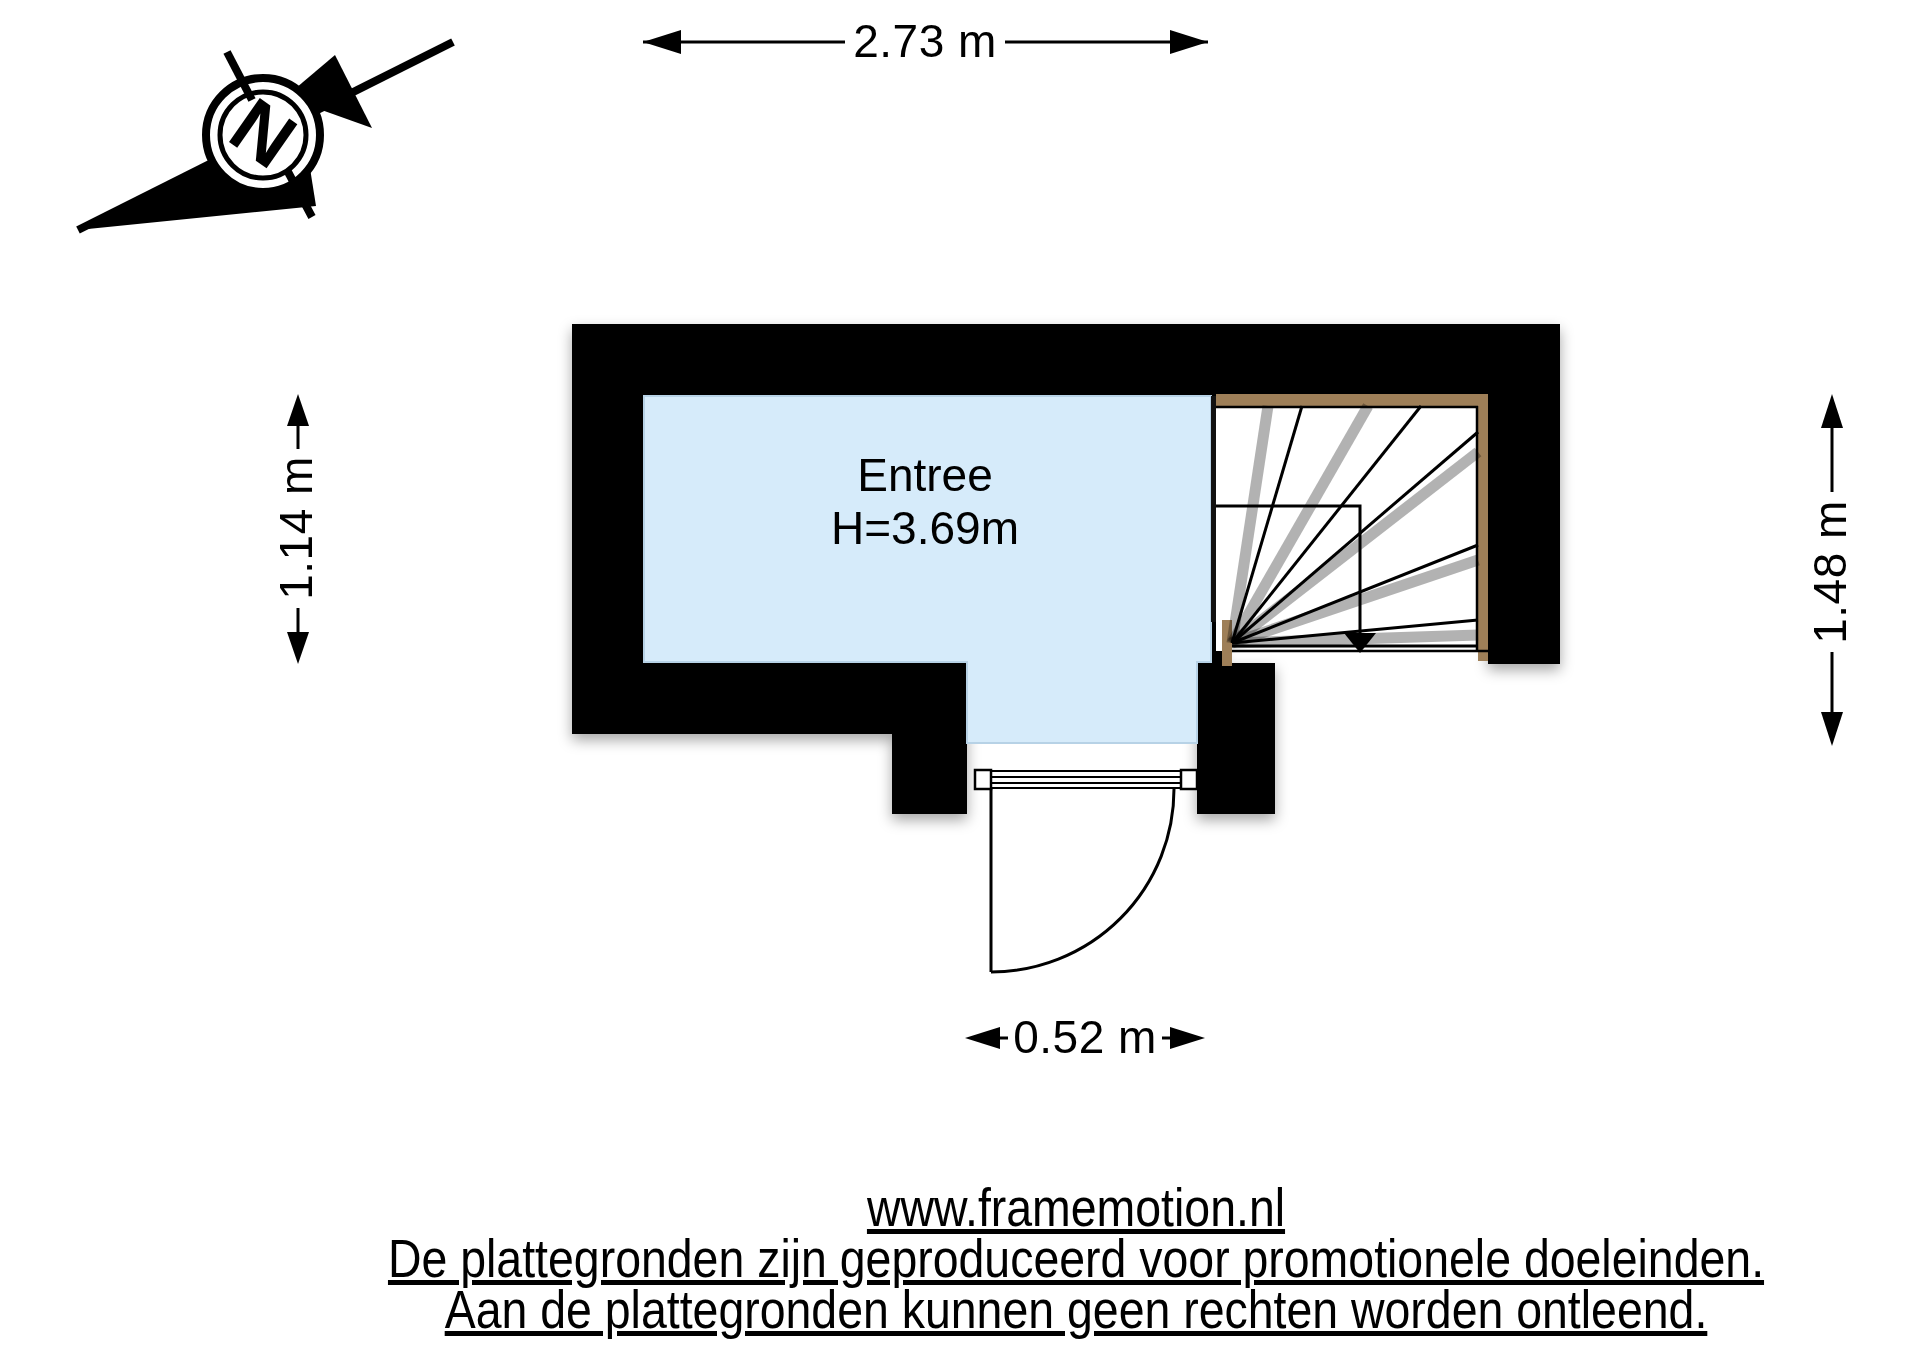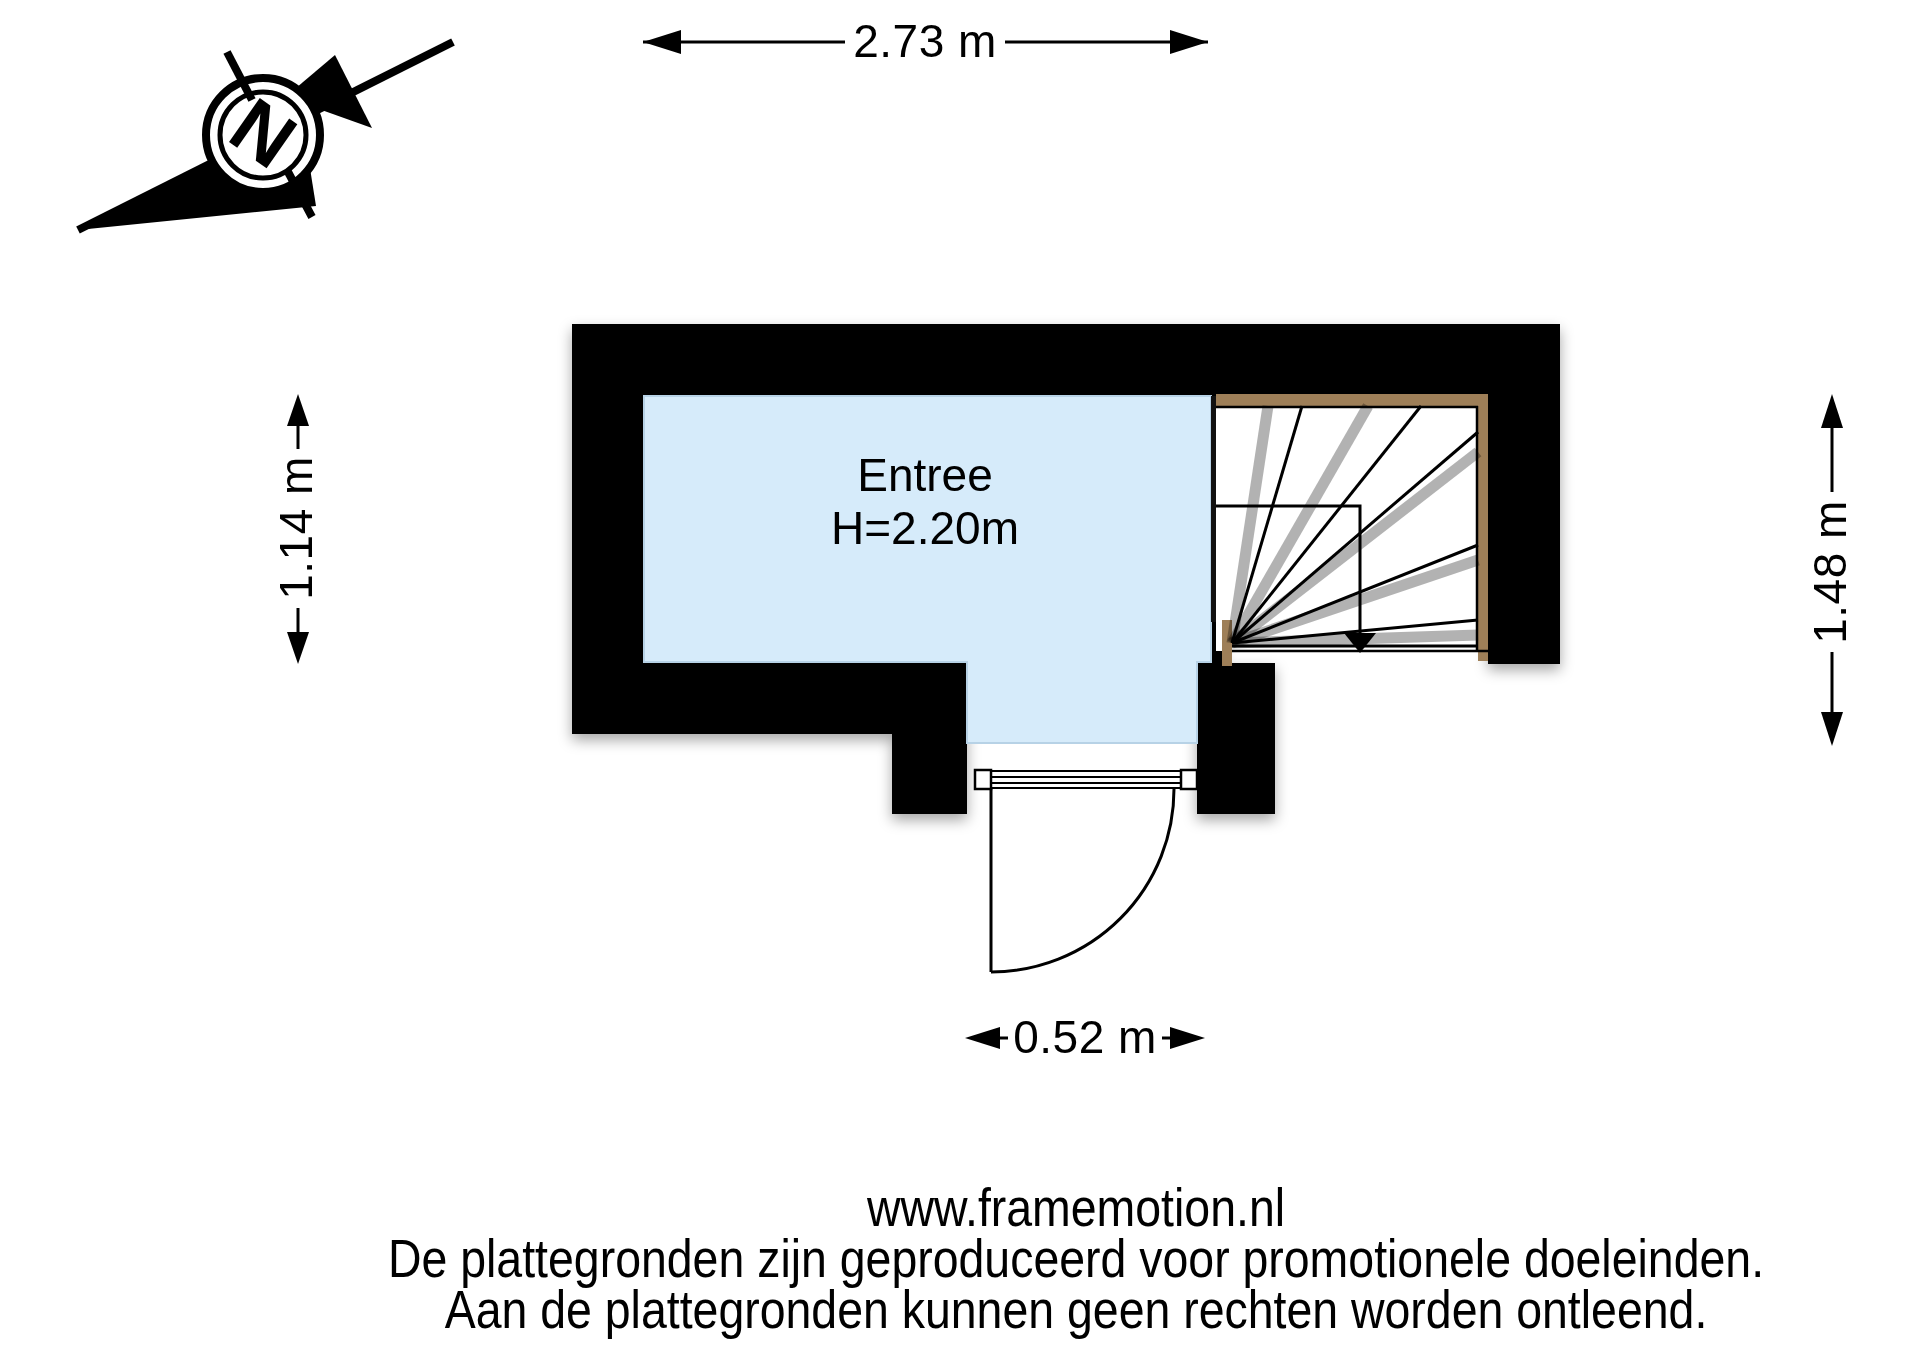--- a/index.html
+++ b/index.html
@@ -22,21 +22,21 @@
   .dimline{stroke:#000;stroke-width:3;fill:none;}
   .dimhead{fill:#000;}
   .label{position:absolute;transform:translate(-50%,-50%);white-space:nowrap;}
   .dim-label{font-size:46px;letter-spacing:0.5px;}
   .dim-label.vert-l{transform:translate(-50%,-50%) rotate(-90deg);}
   .dim-label.vert-r{transform:translate(-50%,-50%) rotate(-90deg);}
   .room-label{font-size:46px;line-height:53px;text-align:center;}
   .footer{
     position:absolute;left:1076px;top:1182px;
     transform:translateX(-50%);
-    text-align:center;font-size:54px;line-height:51px;white-space:nowrap;
+    text-align:center;font-size:54px;line-height:51px;white-space:nowrap;text-decoration:underline;
   }
   .footer .fline{display:block;transform:scaleX(0.86);transform-origin:50% 50%;}
   .north-n{
     position:absolute;left:263px;top:137px;
     transform:translate(-50%,-54%) rotate(35deg);
     font-size:78px;font-weight:bold;
   }
 </style>
 </head>
 <body>
@@ -133,21 +133,21 @@
 
   <div class="north-n">N</div>
 
   <div class="label dim-label" style="left:925px;top:41px;">2.73 m</div>
   <div class="label dim-label vert-l" style="left:296px;top:528px;">1.14 m</div>
   <div class="label dim-label vert-r" style="left:1830px;top:572px;">1.48 m</div>
   <div class="label dim-label" style="left:1085px;top:1037px;">0.52 m</div>
 
   <div class="label room-label" style="left:925px;top:502px;">
     <div>Entree</div>
-    <div>H=2.20m</div>
+    <div>H=3.69m</div>
   </div>
 
   <div class="footer">
     <span class="fline">www.framemotion.nl</span>
     <span class="fline">De plattegronden zijn geproduceerd voor promotionele doeleinden.</span>
     <span class="fline">Aan de plattegronden kunnen geen rechten worden ontleend.</span>
   </div>
 
 </div>
 

